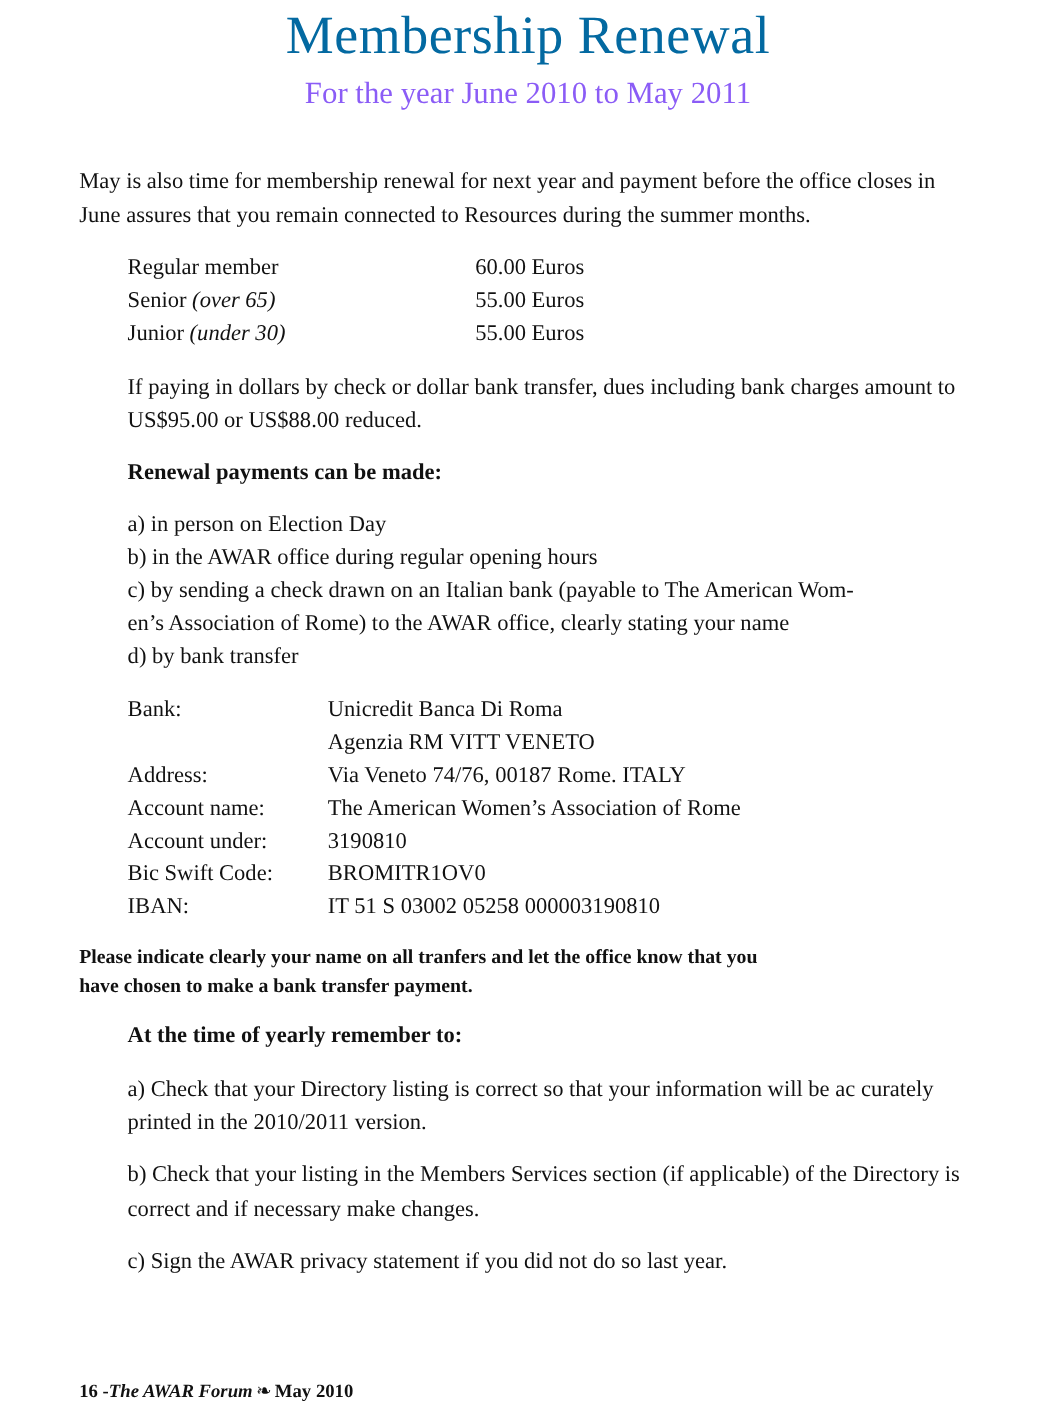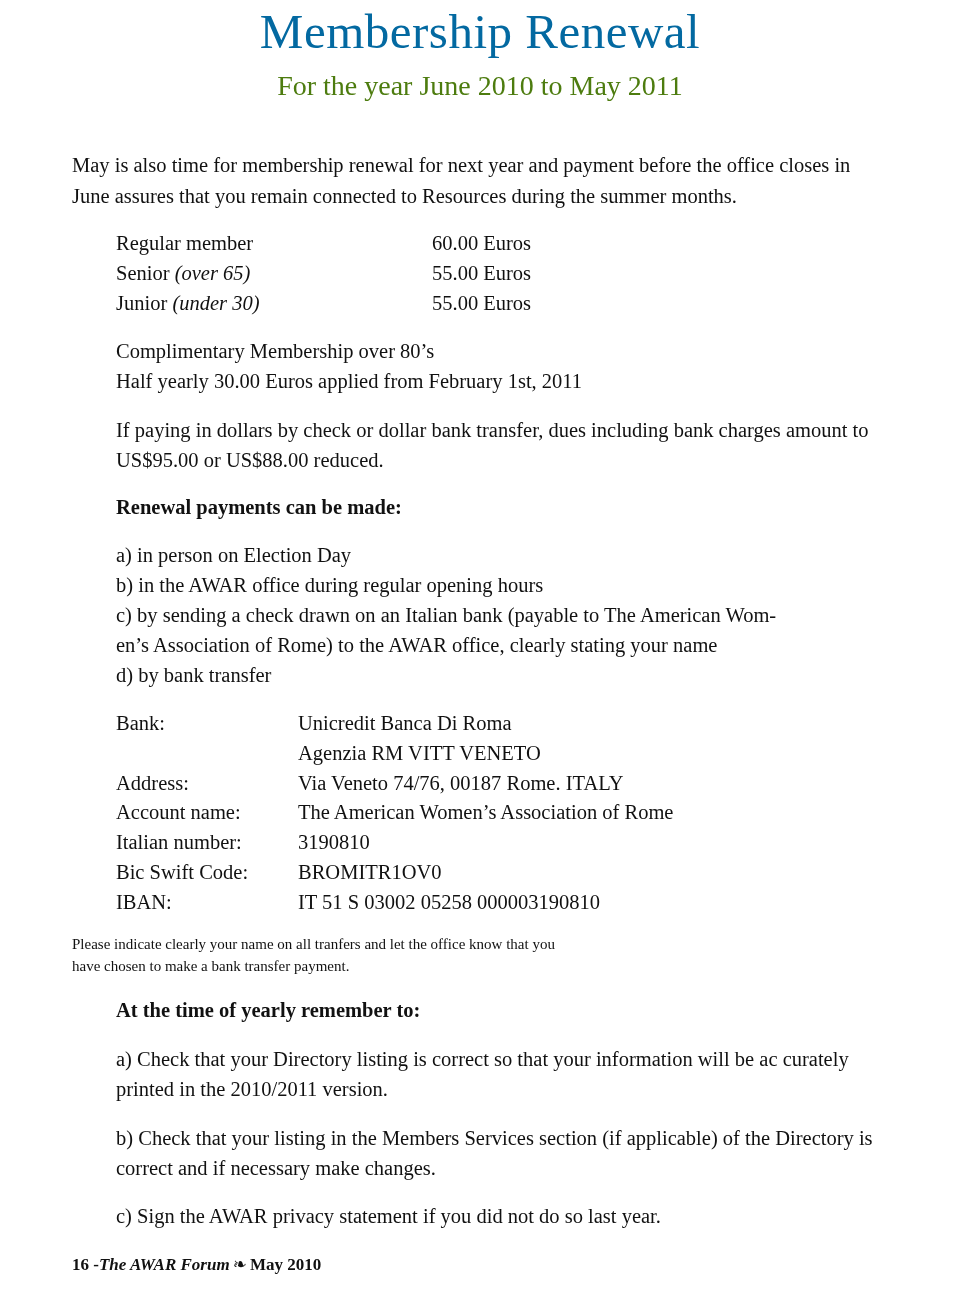--- a/index.html
+++ b/index.html
@@ -32,21 +32,21 @@
     margin: 6px 0 0 0;
     color: #0369a1;
   }
   .subtitle {
     text-align: center;
     font-family: "Liberation Serif", serif;
     font-size: 28px;
     font-weight: 400;
     line-height: 1.1;
     margin: 14px 0 0 0;
-    color: #4d7c0f;
+    color: #8b5cf6;
   }
   .body-wrap {
     margin-top: 48px;
     padding: 0 72px 0 72px;
   }
   p.para {
     font-size: 20.5px;
     line-height: 1.48;
     margin: 0 0 18px 0;
     color: #111111;
@@ -77,22 +77,22 @@
     line-height: 1.46;
     margin: 0 0 18px 44px;
   }
   .heading-bold {
     font-size: 20.5px;
     font-weight: 700;
     margin: 0 0 18px 44px;
     line-height: 1.46;
   }
   .notice-bold {
-    font-size: 15px;
-    font-weight: 400;
+    font-size: 18px;
+    font-weight: 700;
     line-height: 1.46;
     margin: 4px 0 18px 0;
   }
   .bank-table {
     border-collapse: collapse;
     margin: 2px 0 16px 44px;
     font-size: 20.5px;
     line-height: 1.46;
   }
   .bank-table td {
@@ -143,24 +143,20 @@
         <td class="label"><span>Senior </span><em>(over 65)</em></td>
         <td class="amount">55.00 Euros</td>
       </tr>
       <tr>
         <td class="label"><span>Junior </span><em>(under 30)</em></td>
         <td class="amount">55.00 Euros</td>
       </tr>
     </tbody>
       </table>
 
-    <div class="lines">
-      <div>Complimentary Membership over 80’s</div>
-      <div>Half yearly 30.00 Euros applied from February 1st, 2011</div>
-    </div>
 
     <p class="para indent">If paying in dollars by check or dollar bank transfer, dues including bank charges amount to US$95.00 or US$88.00 reduced.</p>
 
     <div class="heading-bold">Renewal payments can be made:</div>
 
     <div class="lines">
       <div>a) in person on Election Day</div>
       <div>b) in the AWAR office during regular opening hours</div>
       <div>c) by sending a check drawn on an Italian bank (payable to The American Wom-</div>
       <div>en’s Association of Rome) to the AWAR office, clearly stating your name</div>
@@ -179,21 +175,21 @@
       </tr>
       <tr>
         <td class="k">Address:</td>
         <td class="v">Via Veneto 74/76, 00187 Rome. ITALY</td>
       </tr>
       <tr>
         <td class="k">Account name:</td>
         <td class="v">The American Women’s Association of Rome</td>
       </tr>
       <tr>
-        <td class="k">Italian number:</td>
+        <td class="k">Account under:</td>
         <td class="v">3190810</td>
       </tr>
       <tr>
         <td class="k">Bic Swift Code:</td>
         <td class="v">BROMITR1OV0</td>
       </tr>
       <tr>
         <td class="k">IBAN:</td>
         <td class="v">IT 51 S 03002 05258 000003190810</td>
       </tr>

